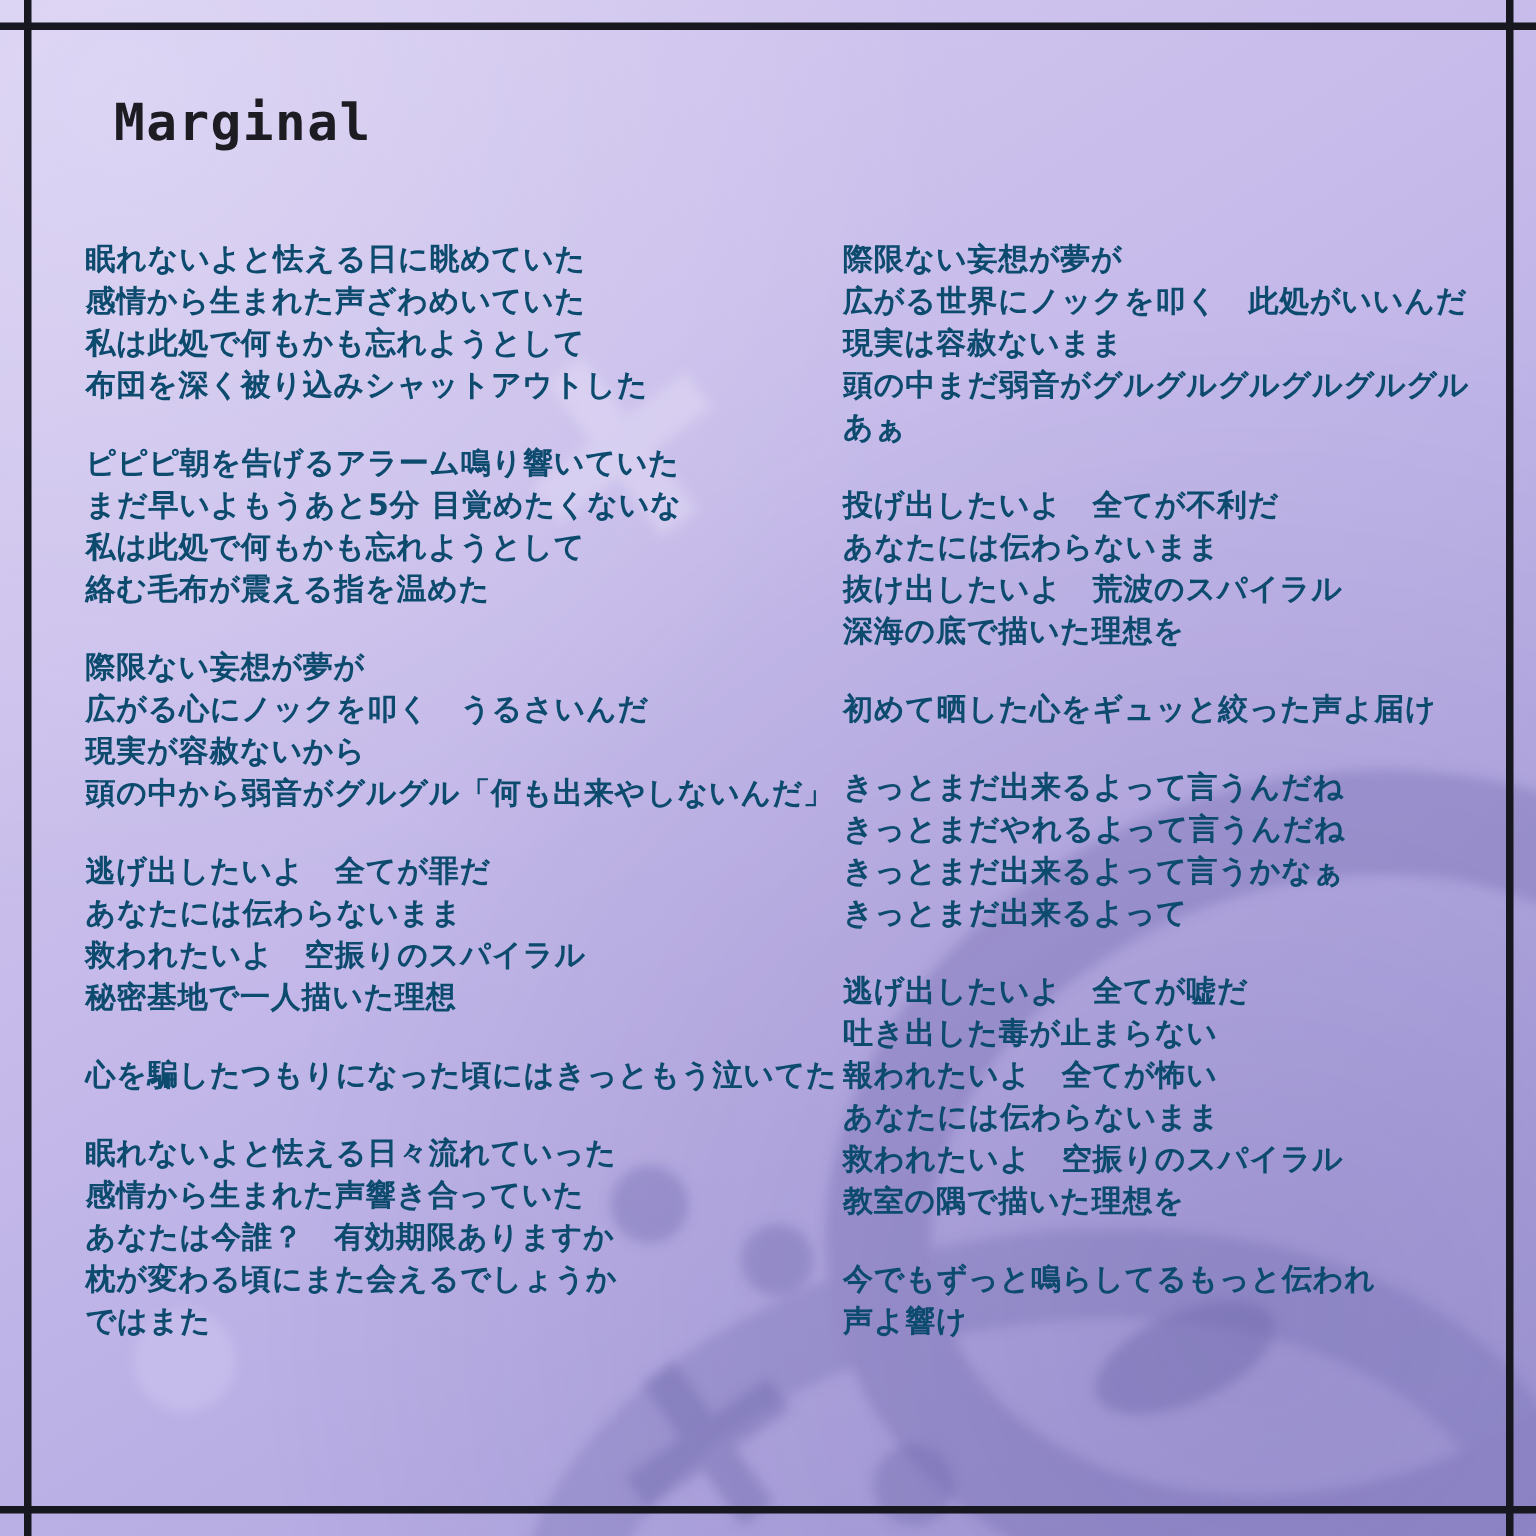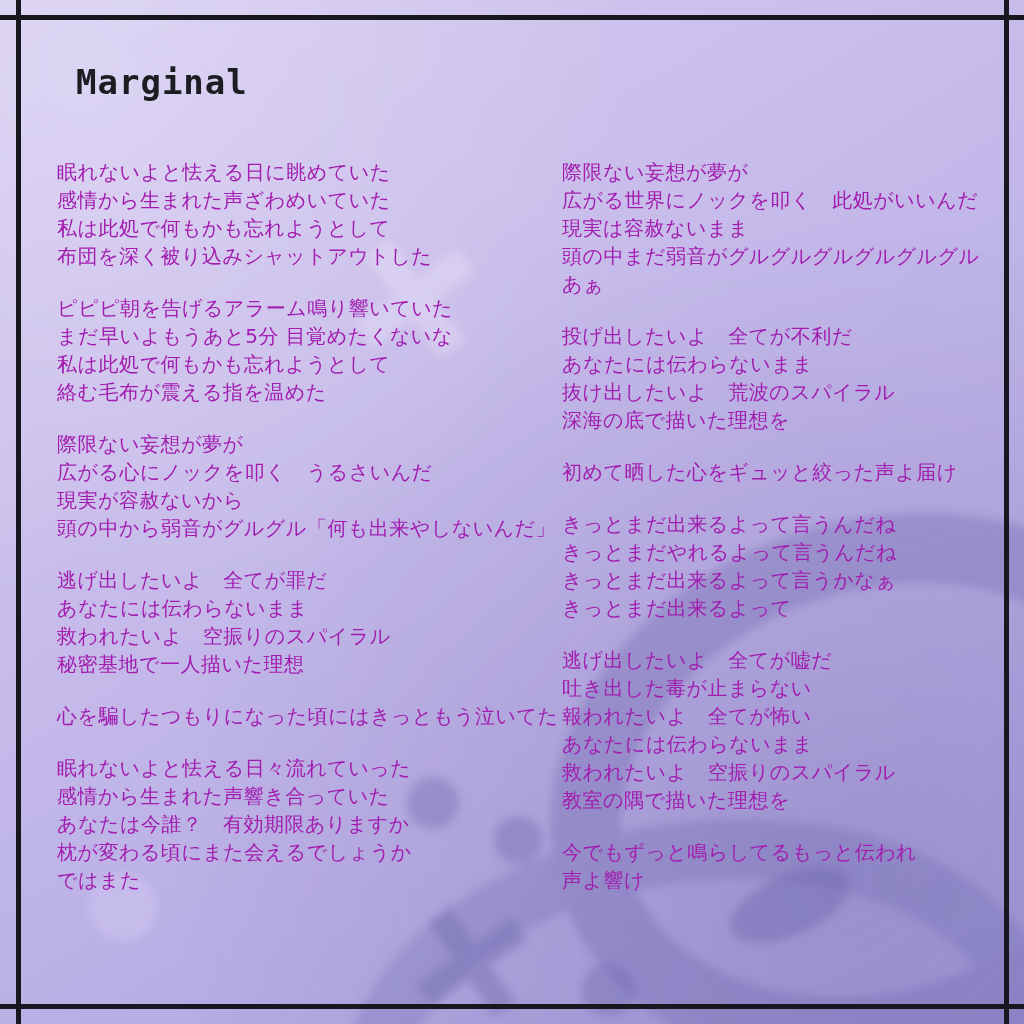--- a/index.html
+++ b/index.html
@@ -44,23 +44,23 @@
     font-family: "DejaVu Sans Mono", monospace;
     font-weight: 700;
     font-size: 34px;
     letter-spacing: 1px;
     color: #1c1c22;
   }
 
   .col {
     position: absolute;
     top: 158px;
-    color: #a21caf;
+    color: #0c4a6e;
     font-size: 20px;
-    font-weight: 400;
+    font-weight: 700;
     line-height: 28px;
     letter-spacing: 0.5px;
     white-space: pre;
   }
   .col-left  { left: 57px;  }
   .col-right { left: 562px; }
   .stanza { margin: 0 0 24px 0; }
   .lyric-line { min-height: 28px; }
 </style>
 </head>

